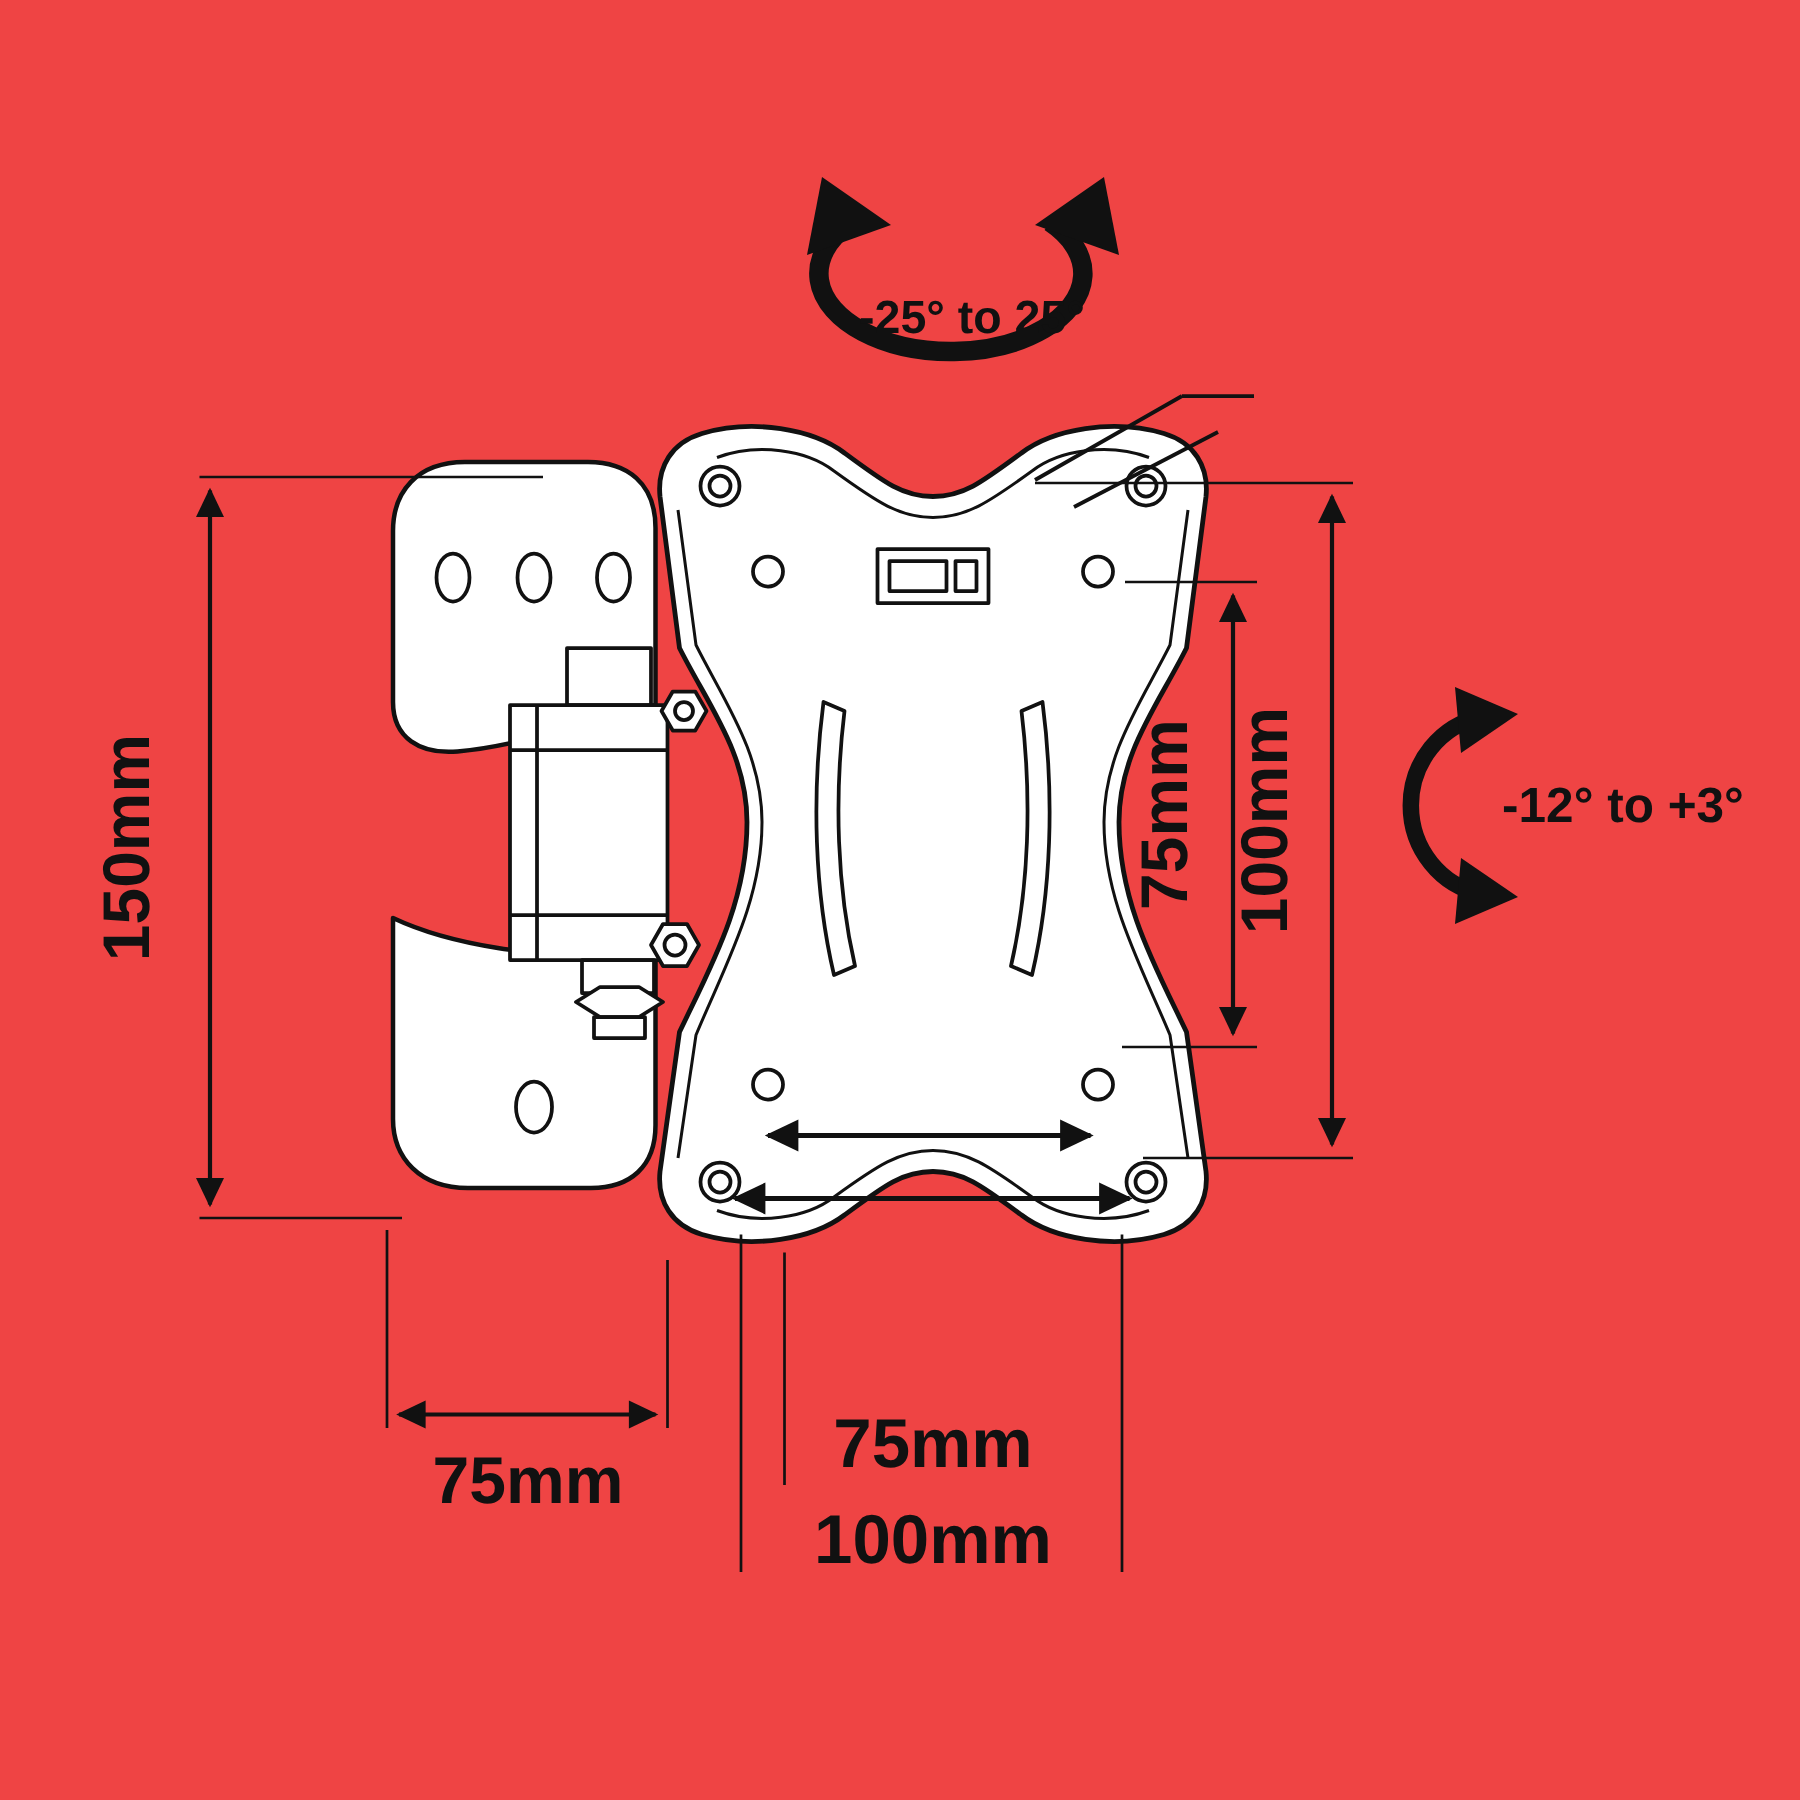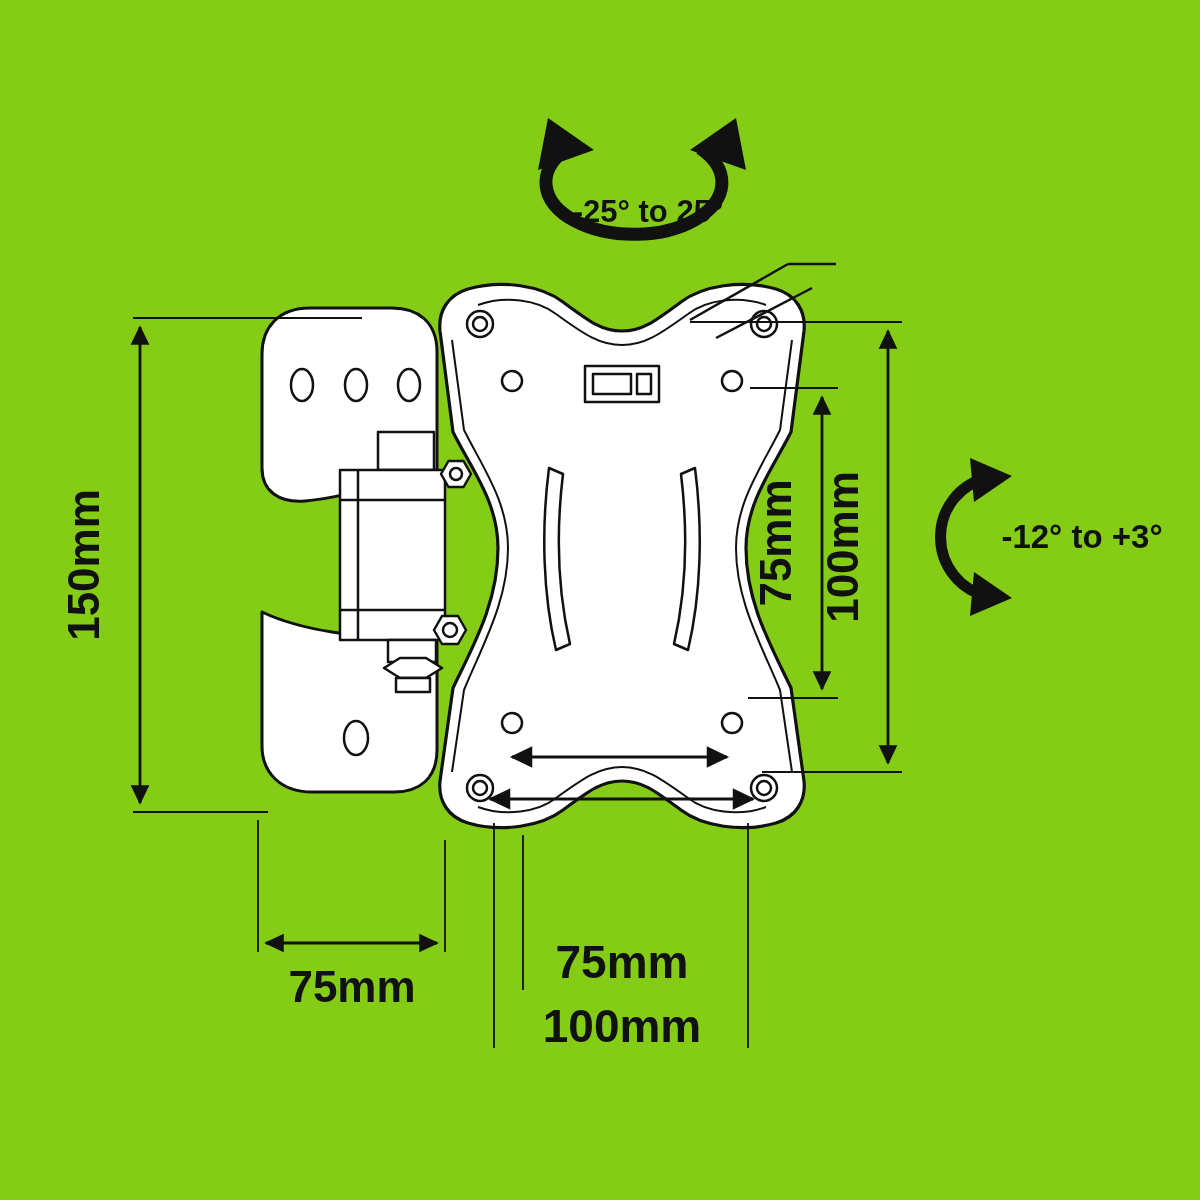--- a/index.html
+++ b/index.html
@@ -7,21 +7,21 @@
     padding: 0;
     background: #ffffff;
     width: 1200px;
     height: 1200px;
     font-family: "Liberation Sans", sans-serif;
   }
   #stage {
     width: 1200px;
     height: 1200px;
     position: relative;
-    background: #84cc16;
+    background: #ef4444;
   }
   svg { display: block; }
   text {
     font-family: "Liberation Sans", "DejaVu Sans", sans-serif;
     font-weight: bold;
     fill: #111111;
   }
   .dim-label   { font-size: 46px; }
   .dim-label-v { font-size: 44px; }
   .angle-label { font-size: 31px; }

